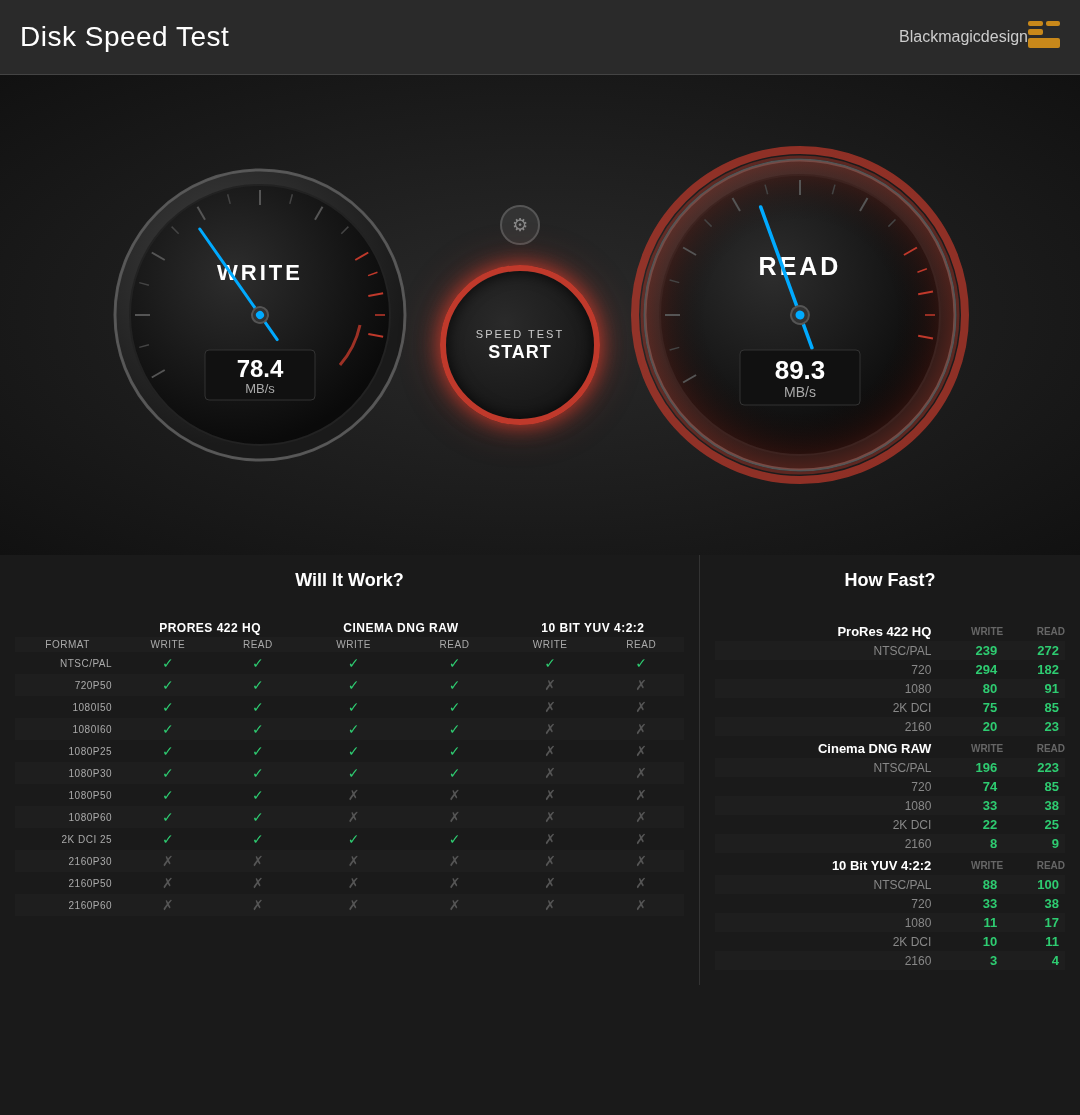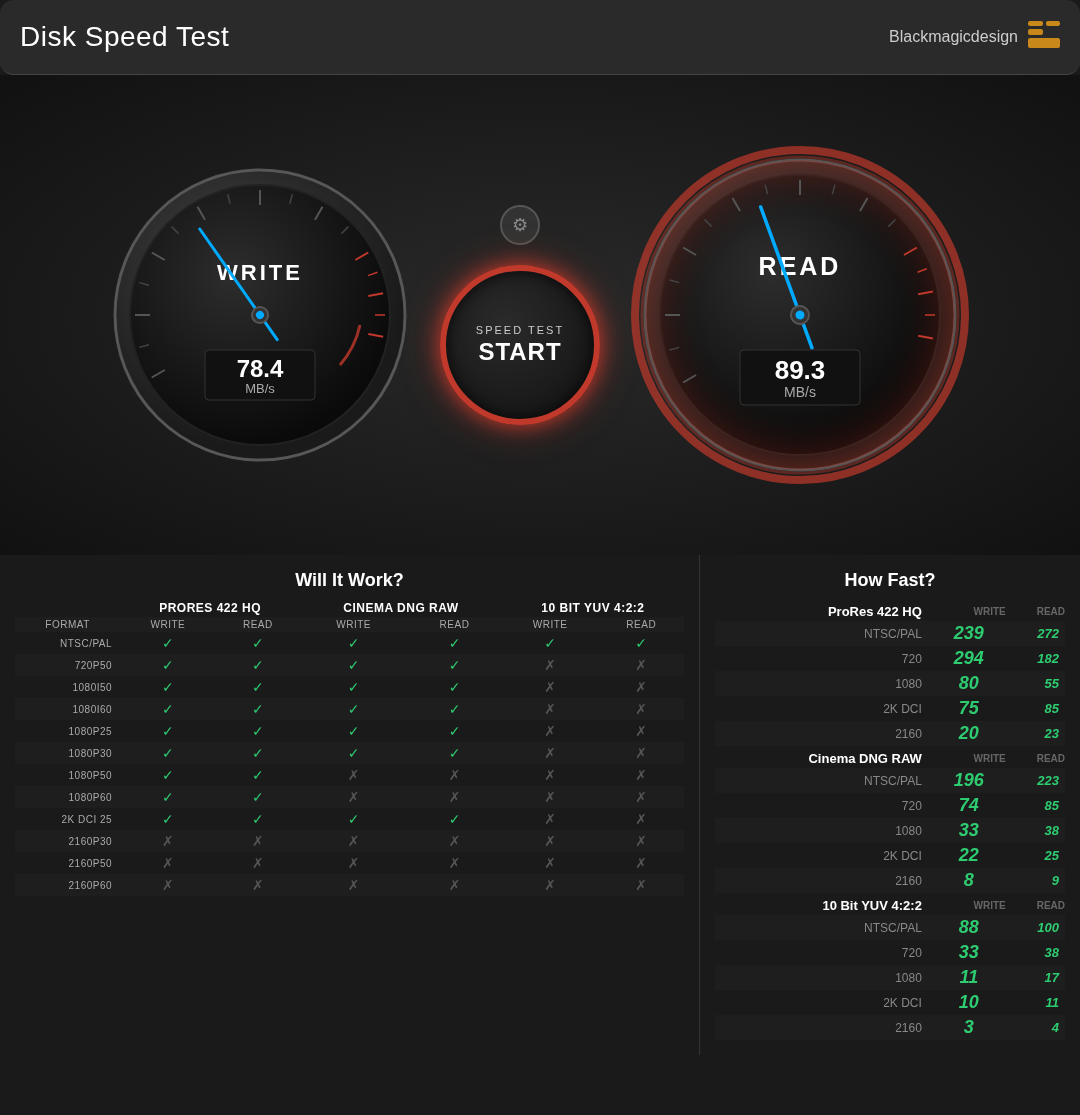--- a/index.html
+++ b/index.html
@@ -13,32 +13,31 @@
 
     
     #title-bar {
       background: #2a2a2a;
       height: 75px;
       display: flex;
       align-items: center;
       justify-content: space-between;
       padding: 0 20px;
       border-bottom: 1px solid #444;
-      border-radius: 14px;
     }
     #title-bar .app-title {
       color: #fff;
       font-size: 28px;
       font-weight: 300;
       letter-spacing: 0.5px;
     }
     #title-bar .brand {
       display: flex;
       align-items: center;
-      gap: 10px;
+      gap: 0;
       color: #ccc;
       font-size: 16px;
       font-weight: 300;
     }
     .bmd-logo {
       display: grid;
       grid-template-columns: 1fr 1fr;
       gap: 3px;
       width: 32px;
       height: 32px;
@@ -109,21 +108,21 @@
       color: #fff;
       text-align: center;
     }
     .start-button .speed-test-text {
       font-size: 11px;
       letter-spacing: 2px;
       color: #ccc;
       margin-bottom: 2px;
     }
     .start-button .start-text {
-      font-size: 24px;
+      font-size: 18px;
       font-weight: bold;
       letter-spacing: 1px;
       color: #fff;
     }
 
     
     #data-section {
       display: flex;
       background: #1a1a1a;
       flex: 1;
@@ -140,21 +139,21 @@
     #how-fast {
       width: 380px;
       padding: 15px;
     }
 
     .panel-title {
       text-align: center;
       color: #fff;
       font-size: 18px;
       font-weight: bold;
-      margin-bottom: 8px;
+      margin-bottom: 28px;
     }
 
     
     .wiw-table {
       width: 100%;
       border-collapse: collapse;
       font-size: 11px;
     }
     .wiw-table th {
       color: #aaa;
@@ -205,31 +204,29 @@
       padding: 2px 6px;
     }
     .hf-table td.label-col {
       color: #888;
       text-align: right;
       padding-right: 10px;
       font-size: 12px;
     }
     .hf-table td.write-col {
       color: #2ecc71;
-      text-align: center;
-      font-size: 18px;
+      text-align: right;
+      font-size: 13px;
       font-weight: bold;
-      font-style: italic;
     }
     .hf-table td.read-col {
       color: #2ecc71;
       text-align: right;
       font-size: 13px;
       font-weight: bold;
-      font-style: italic;
     }
     .hf-table tr:nth-child(even) { background: rgba(255,255,255,0.02); }
 
     
     svg.gauge-svg {
       display: block;
     }
   </style>
 </head>
 <body>
@@ -527,21 +524,21 @@
             <td class="read-col">272</td>
           </tr>
           <tr>
             <td class="label-col">720</td>
             <td class="write-col">294</td>
             <td class="read-col">182</td>
           </tr>
           <tr>
             <td class="label-col">1080</td>
             <td class="write-col">80</td>
-            <td class="read-col">55</td>
+            <td class="read-col">91</td>
           </tr>
           <tr>
             <td class="label-col">2K DCI</td>
             <td class="write-col">75</td>
             <td class="read-col">85</td>
           </tr>
           <tr>
             <td class="label-col">2160</td>
             <td class="write-col">20</td>
             <td class="read-col">23</td>

